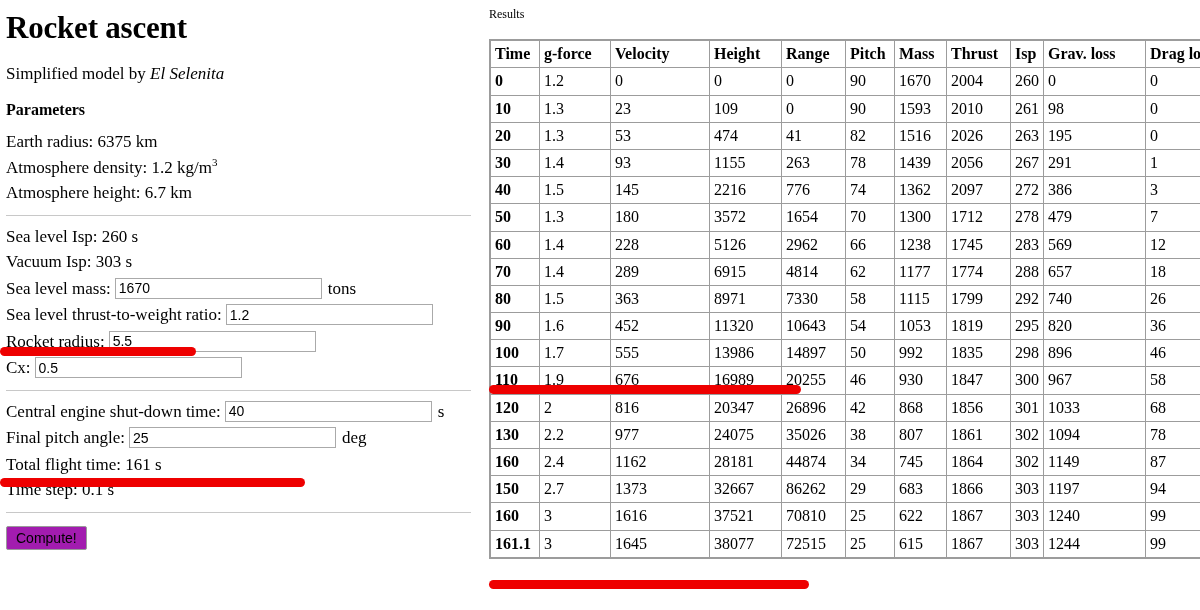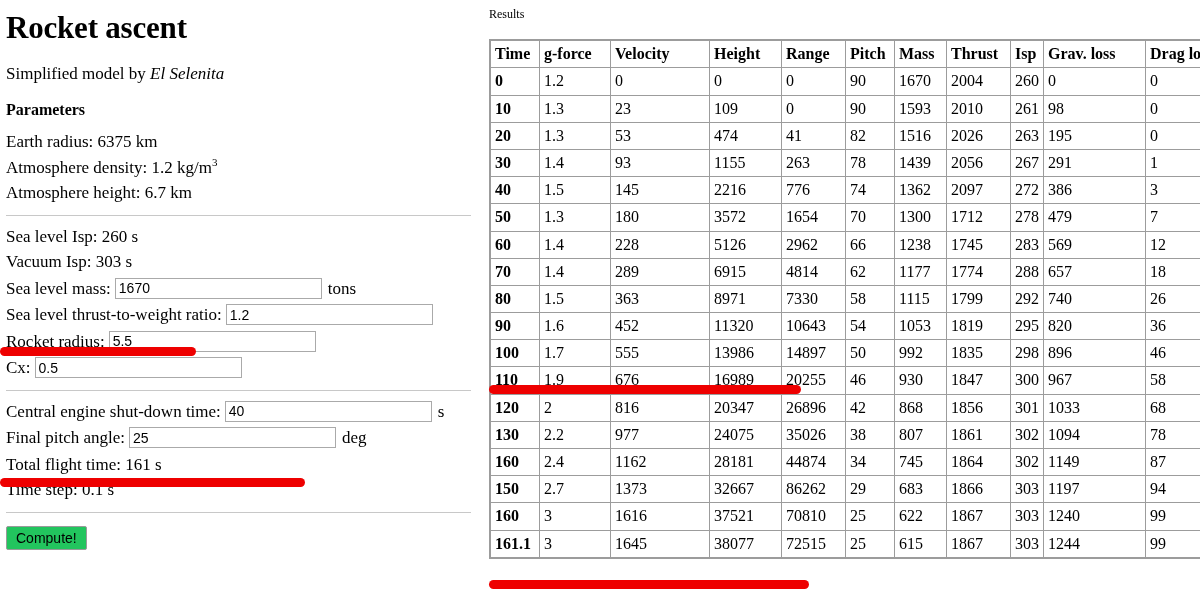--- a/index.html
+++ b/index.html
@@ -127,21 +127,21 @@
     border: 1px solid #aaaaaa;
     background: #ffffff;
     border-radius: 0;
     outline: none;
   }
 
   button.compute-button {
     font-family: "Liberation Sans", "DejaVu Sans", sans-serif;
     font-size: 14px;
     color: #000;
-    background: #22c55e;
+    background: #a21caf;
     border: 1px solid #9a9a9a;
     border-radius: 2px;
     padding: 3px 9px;
     margin-top: 5px;
     cursor: pointer;
   }
 
   
   table.results-table {
     border-collapse: collapse;

